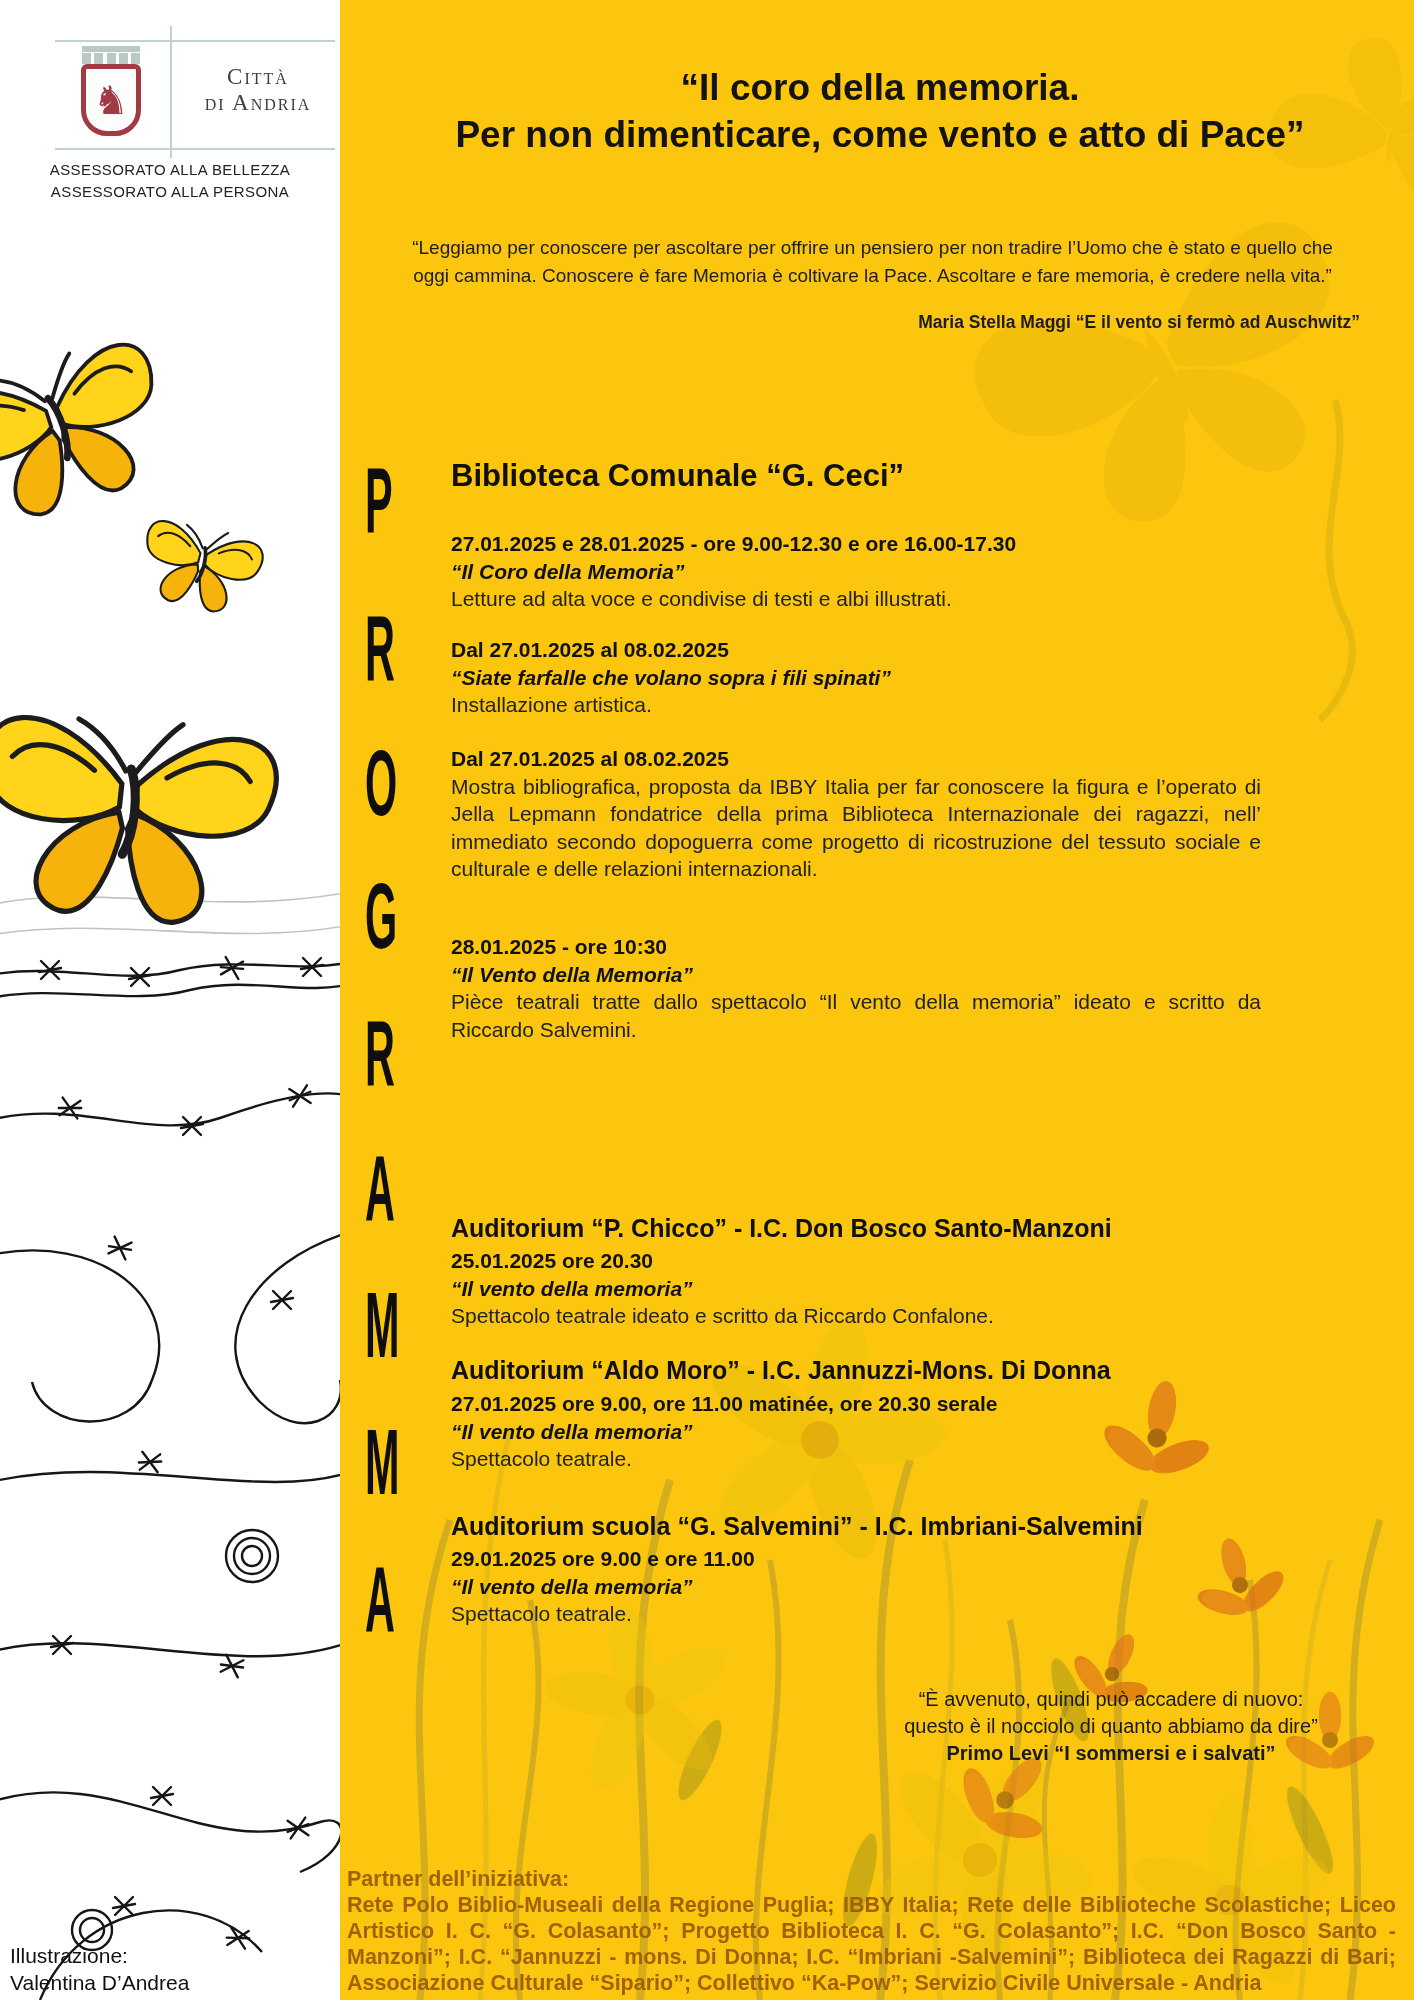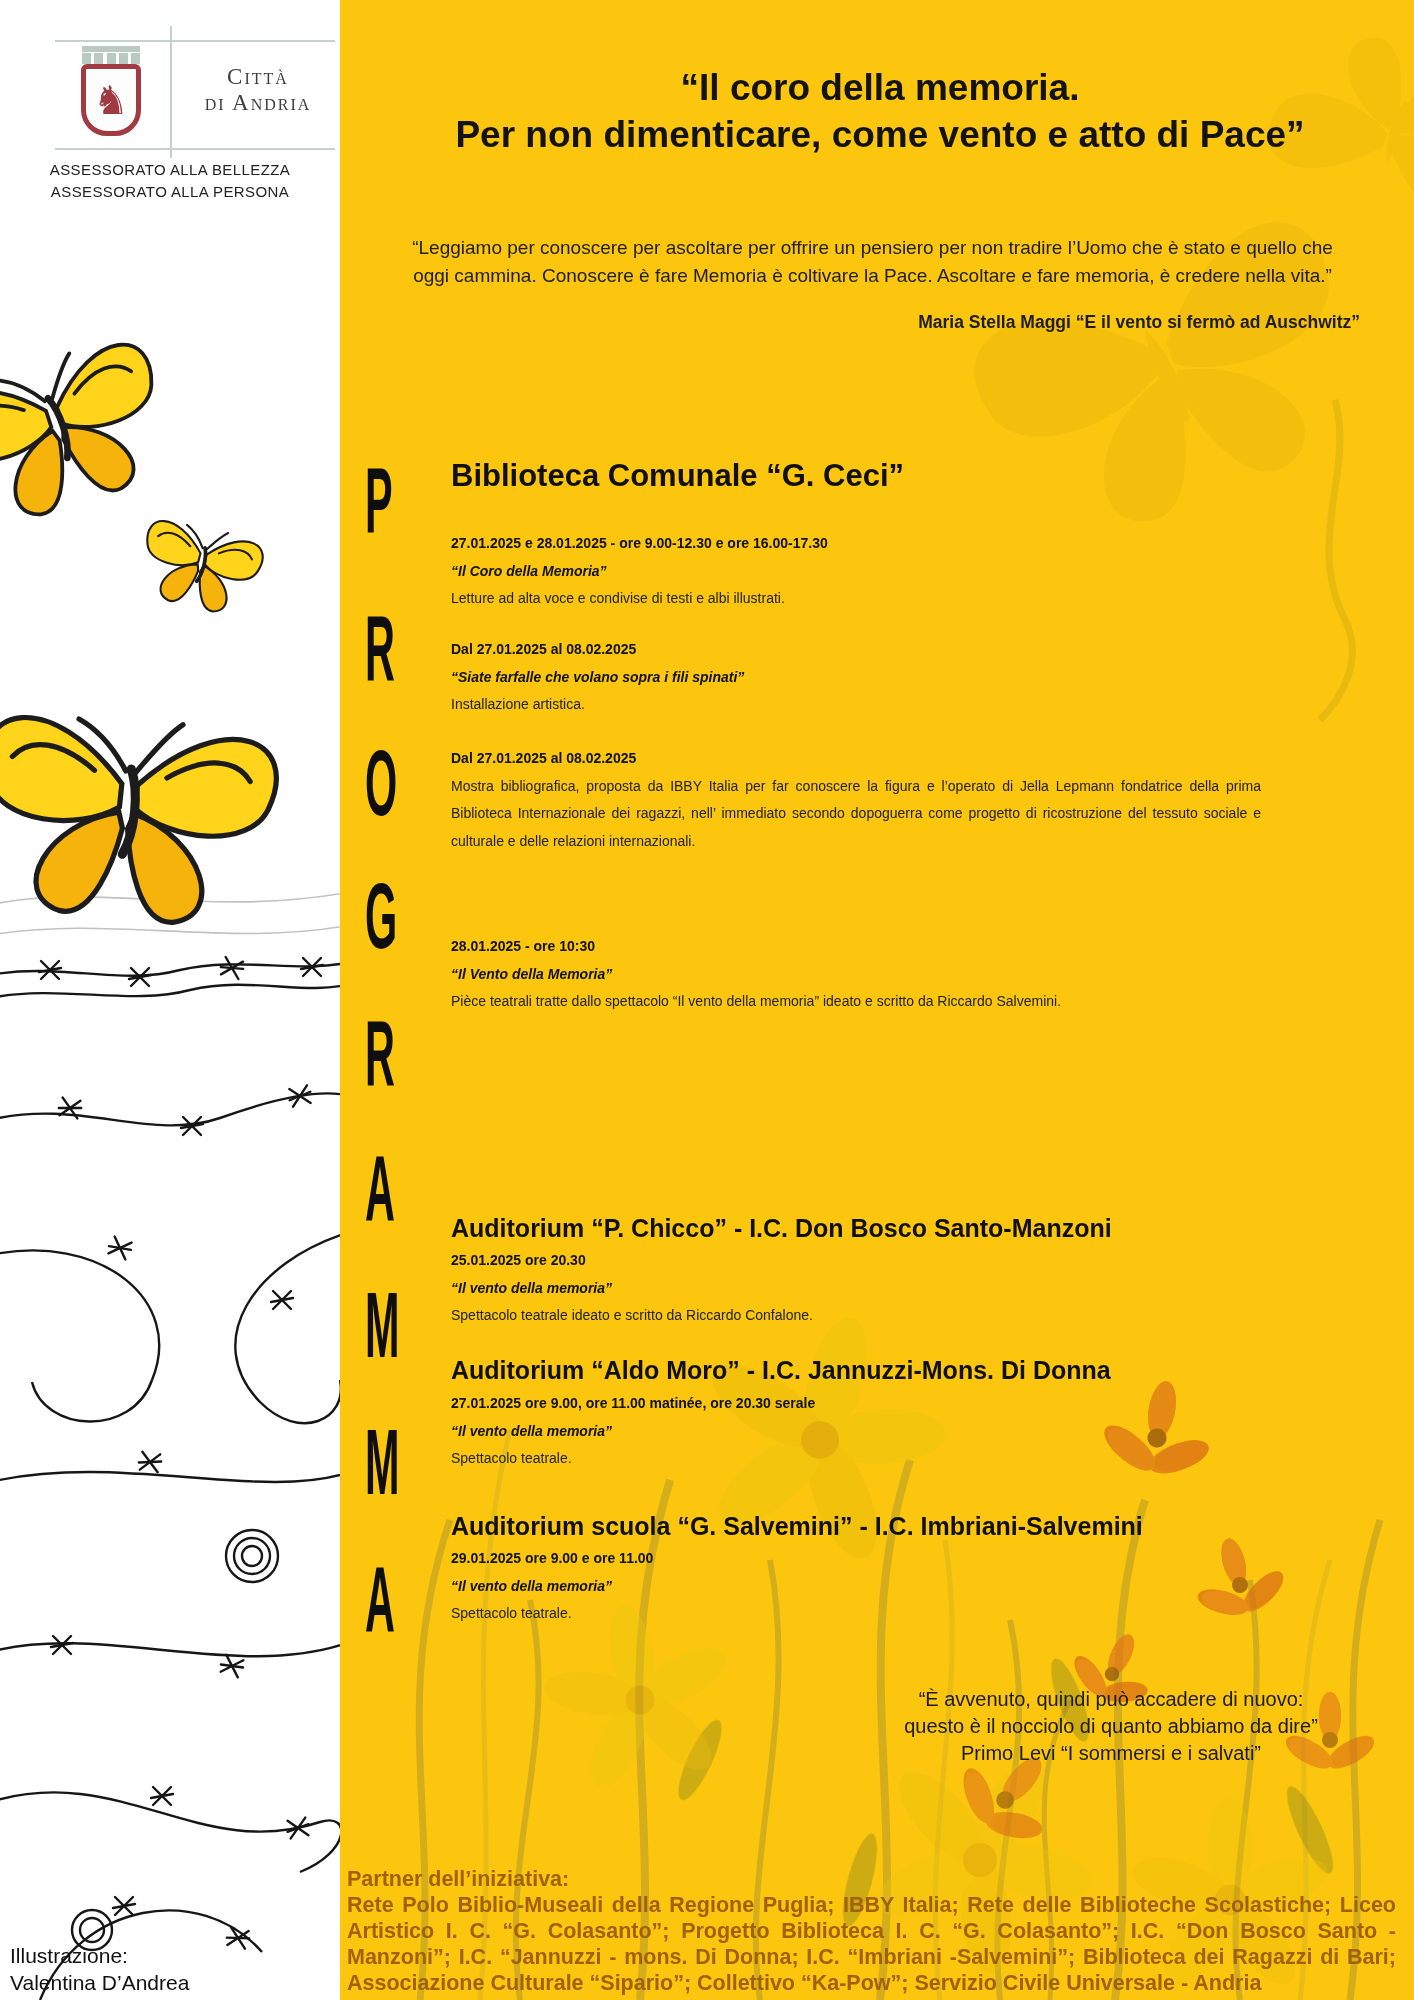--- a/index.html
+++ b/index.html
@@ -29,28 +29,28 @@
   .content{position:absolute;left:0;top:0;width:1414px;height:2000px;z-index:2;}
   .title{position:absolute;left:380px;top:64px;width:1000px;text-align:center;
          font-size:37px;line-height:47px;font-weight:800;white-space:nowrap;color:#131313;}
   .lead-quote{position:absolute;left:385px;top:234px;width:975px;text-align:center;
               font-size:19px;line-height:28px;color:#1d1d1d;}
   .lead-quote .attr{text-align:right;font-weight:700;font-size:17.5px;margin-top:18px;}
   .pletter{position:absolute;left:365px;font-size:92px;line-height:1;font-weight:800;color:#0e0e0e;
            transform:scaleX(.45);transform-origin:left top;}
   .venue-h1{position:absolute;left:451px;width:830px;font-size:31px;font-weight:800;white-space:nowrap;color:#101010;}
   .venue-h2{position:absolute;left:451px;width:840px;font-size:25px;font-weight:800;white-space:nowrap;color:#101010;}
-  .event{position:absolute;left:451px;width:810px;font-size:14px;line-height:27.5px;color:#1c1c1c;}
+  .event{position:absolute;left:451px;width:810px;font-size:21px;line-height:27.5px;color:#1c1c1c;}
   .ev-date{font-weight:700;color:#111;}
   .ev-title{font-weight:700;font-style:italic;color:#111;}
   .ev-desc{font-weight:400;color:#222;}
   .ev-desc.justify{text-align:justify;}
   .closing-quote{position:absolute;left:870px;top:1686px;width:482px;text-align:center;
                  font-size:20px;line-height:27px;color:#1a1a1a;}
-  .closing-quote .attr{font-weight:400;}
+  .closing-quote .attr{font-weight:700;}
   .partners{position:absolute;left:347px;top:1866px;width:1049px;font-size:21.5px;line-height:26px;
             font-weight:700;color:#a16207;}
   .partners .body{text-align:justify;}
 </style>
 </head>
 <body>
 
 <div class="page">
 
   <div class="main">

